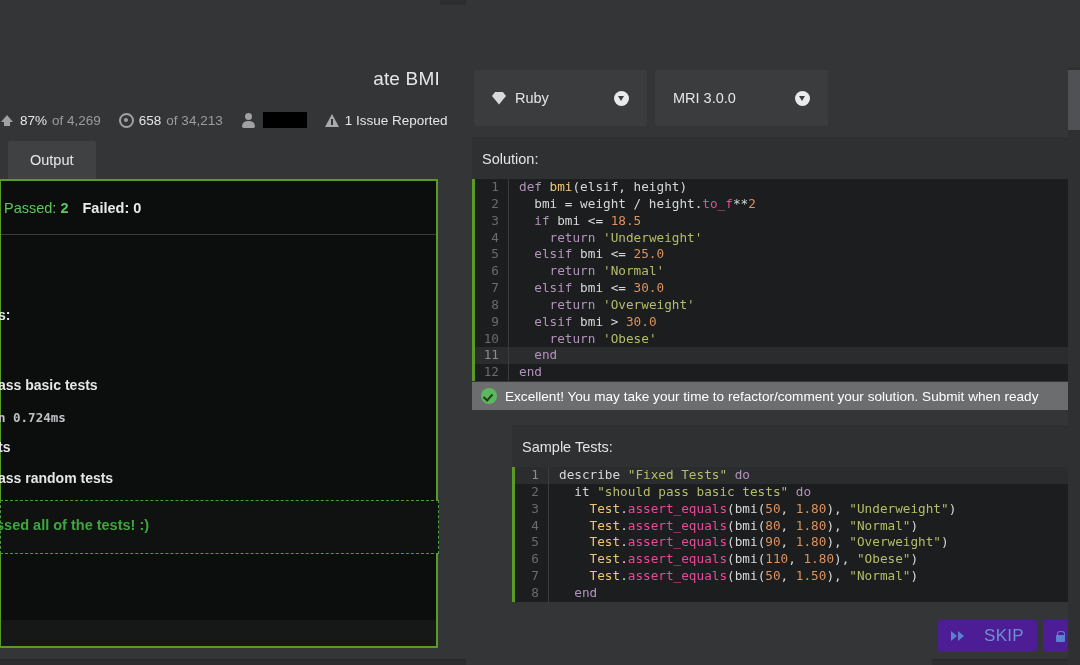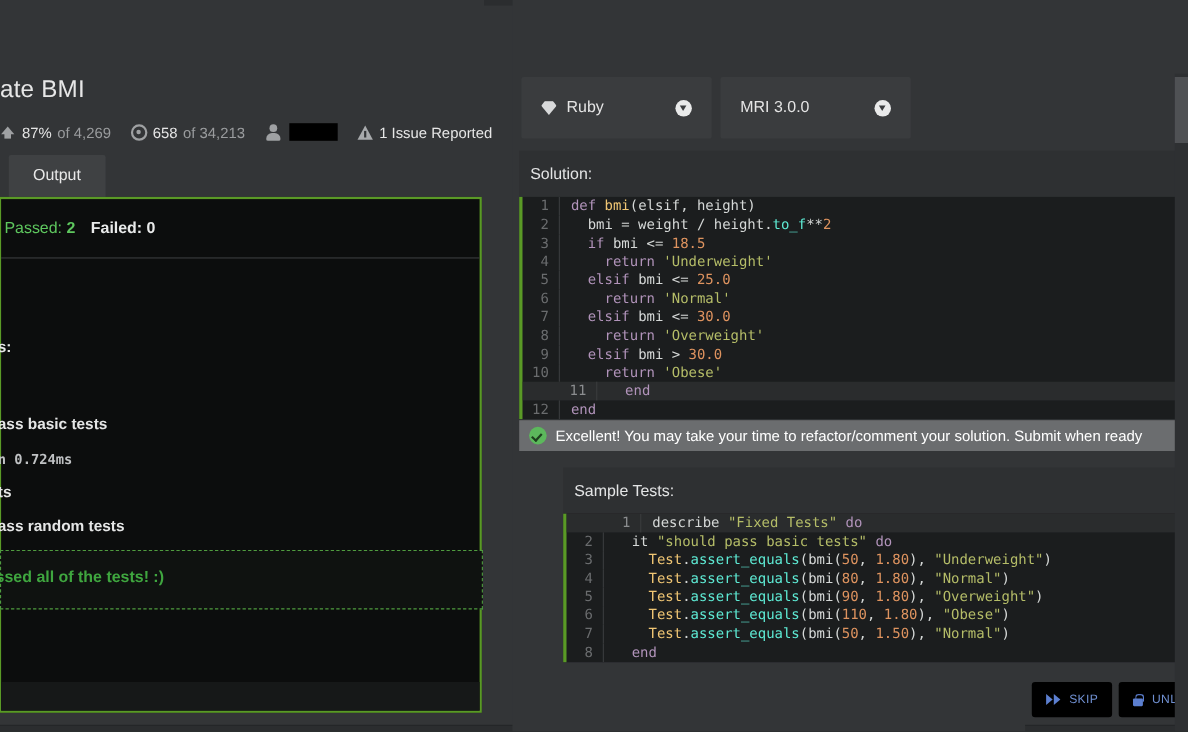--- a/index.html
+++ b/index.html
@@ -16,21 +16,21 @@
     position: absolute; left: 922px; top: 5px; width: 158px; height: 62px;
     background: #000000;
   }
   .top-strip { position:absolute; left:0; top:0; width:1080px; height:5px; background:#2b2d2f; }
 
   
   .left-panel { position: absolute; left: 0; top: 0; width: 440px; height: 665px; background:#333537; }
 
   .kata-title {
     position: absolute; left: 0px; top: 68px; width: 440px;
-    font-size: 22px; color: #e7e7e7; font-weight: 400; letter-spacing: .2px;
+    font-size: 19px; color: #e7e7e7; font-weight: 400; letter-spacing: .2px; text-align: right;
   }
 
   .stats-row {
     position: absolute; left: 0px; top: 108px; height: 24px;
     display: flex; align-items: center; gap: 0px;
     font-size: 13.5px; color: #b9bbbd;
   }
   .stat { display: flex; align-items: center; gap: 5px; margin-right: 18px; white-space: nowrap; }
   .stat .ic { display:inline-block; width:15px; height:15px; position:relative; flex:none; }
   .stat b { font-weight: 400; color: #e6e6e6; }
@@ -116,54 +116,54 @@
     position:absolute; left:6px; width:608px; background:#2e3032;
   }
   .section-title { padding:14px 0 12px 10px; color:#e3e4e5; font-size:14.5px; }
 
   .code {
     position:relative; background:#1b1d1e; border-left:3px solid #5a9a26;
     font-family:"DejaVu Sans Mono","Liberation Mono",monospace;
     font-size:12.7px; line-height:16.85px; overflow:hidden;
   }
   .code .row { display:flex; height:16.85px; white-space:pre; }
-  .code .row.hl { background:#2a2c2d;padding-left:34px; }
+  .code .row.hl { background:#2a2c2d; }
   .code .gut {
     width:34px; flex:none; text-align:right; padding-right:9px;
     color:#6a6c6e; border-right:1px solid #3a3c3d; margin-right:10px;
   }
   .code .row.hl .gut { color:#8b8d8f; }
 
   .t-kw   { color:#b294bb; }
   .t-fn   { color:#f0c674; }
   .t-num  { color:#de935f; }
   .t-str  { color:#b5bd68; }
-  .t-meth { color:#5eead4; }
+  .t-meth { color:#ec4899; }
   .t-txt  { color:#d5d8d7; }
   .t-cls  { color:#f0c674; }
 
   .notice {
     position:absolute; left:472px; top:382px; width:608px; height:28px;
     background:#6b6d6f; display:flex; align-items:center; gap:8px; padding-left:9px;
     color:#ffffff; font-size:13.6px; white-space:nowrap; overflow:hidden;
   }
   .check {
     width:16px;height:16px;border-radius:50%;background:#5cb85c;position:relative;flex:none;
   }
   .check::after{
     content:"";position:absolute;left:4px;top:3.5px;width:4px;height:7px;
     border:solid #1d3f1d;border-width:0 2px 2px 0;transform:rotate(42deg);
   }
 
   
   .actions { position:absolute; left:472px; top:620px; height:32px; display:flex; gap:6px; }
   .act {
-    height:32px; background:#000000; border-radius:3px; color:#6f8fd0;
-    display:flex; align-items:center; gap:8px; padding:0 13px;
-    font-size:11px; letter-spacing:.3px; white-space:nowrap;
+    height:32px; background:#4c1d95; border-radius:3px; color:#6f8fd0;
+    display:flex; align-items:center; gap:20px; padding:0 13px;
+    font-size:17px; letter-spacing:.3px; white-space:nowrap;
   }
   .ic-skip { display:flex; gap:1px; }
   .ic-skip i { width:0;height:0;border-top:5px solid transparent;border-bottom:5px solid transparent;border-left:6px solid #5c7fd0;display:block; }
   .ic-lock { width:9px;height:11px;position:relative;flex:none; }
   .ic-lock::before{content:"";position:absolute;left:1.5px;top:0;width:6px;height:6px;border:1.6px solid #5c7fd0;border-bottom:none;border-radius:3px 3px 0 0;}
   .ic-lock::after{content:"";position:absolute;left:0;top:4.5px;width:9px;height:6.5px;background:#5c7fd0;border-radius:1px;}
 
   .bottom-bar { position:absolute; left:466px; top:659px; width:614px; height:6px; background:#2b2d2f; border-top:1px solid #242628; }
   .bottom-bar-left { position:absolute; left:0; top:659px; width:466px; height:6px; background:#2b2d2f; border-top:1px solid #242628; }
 

